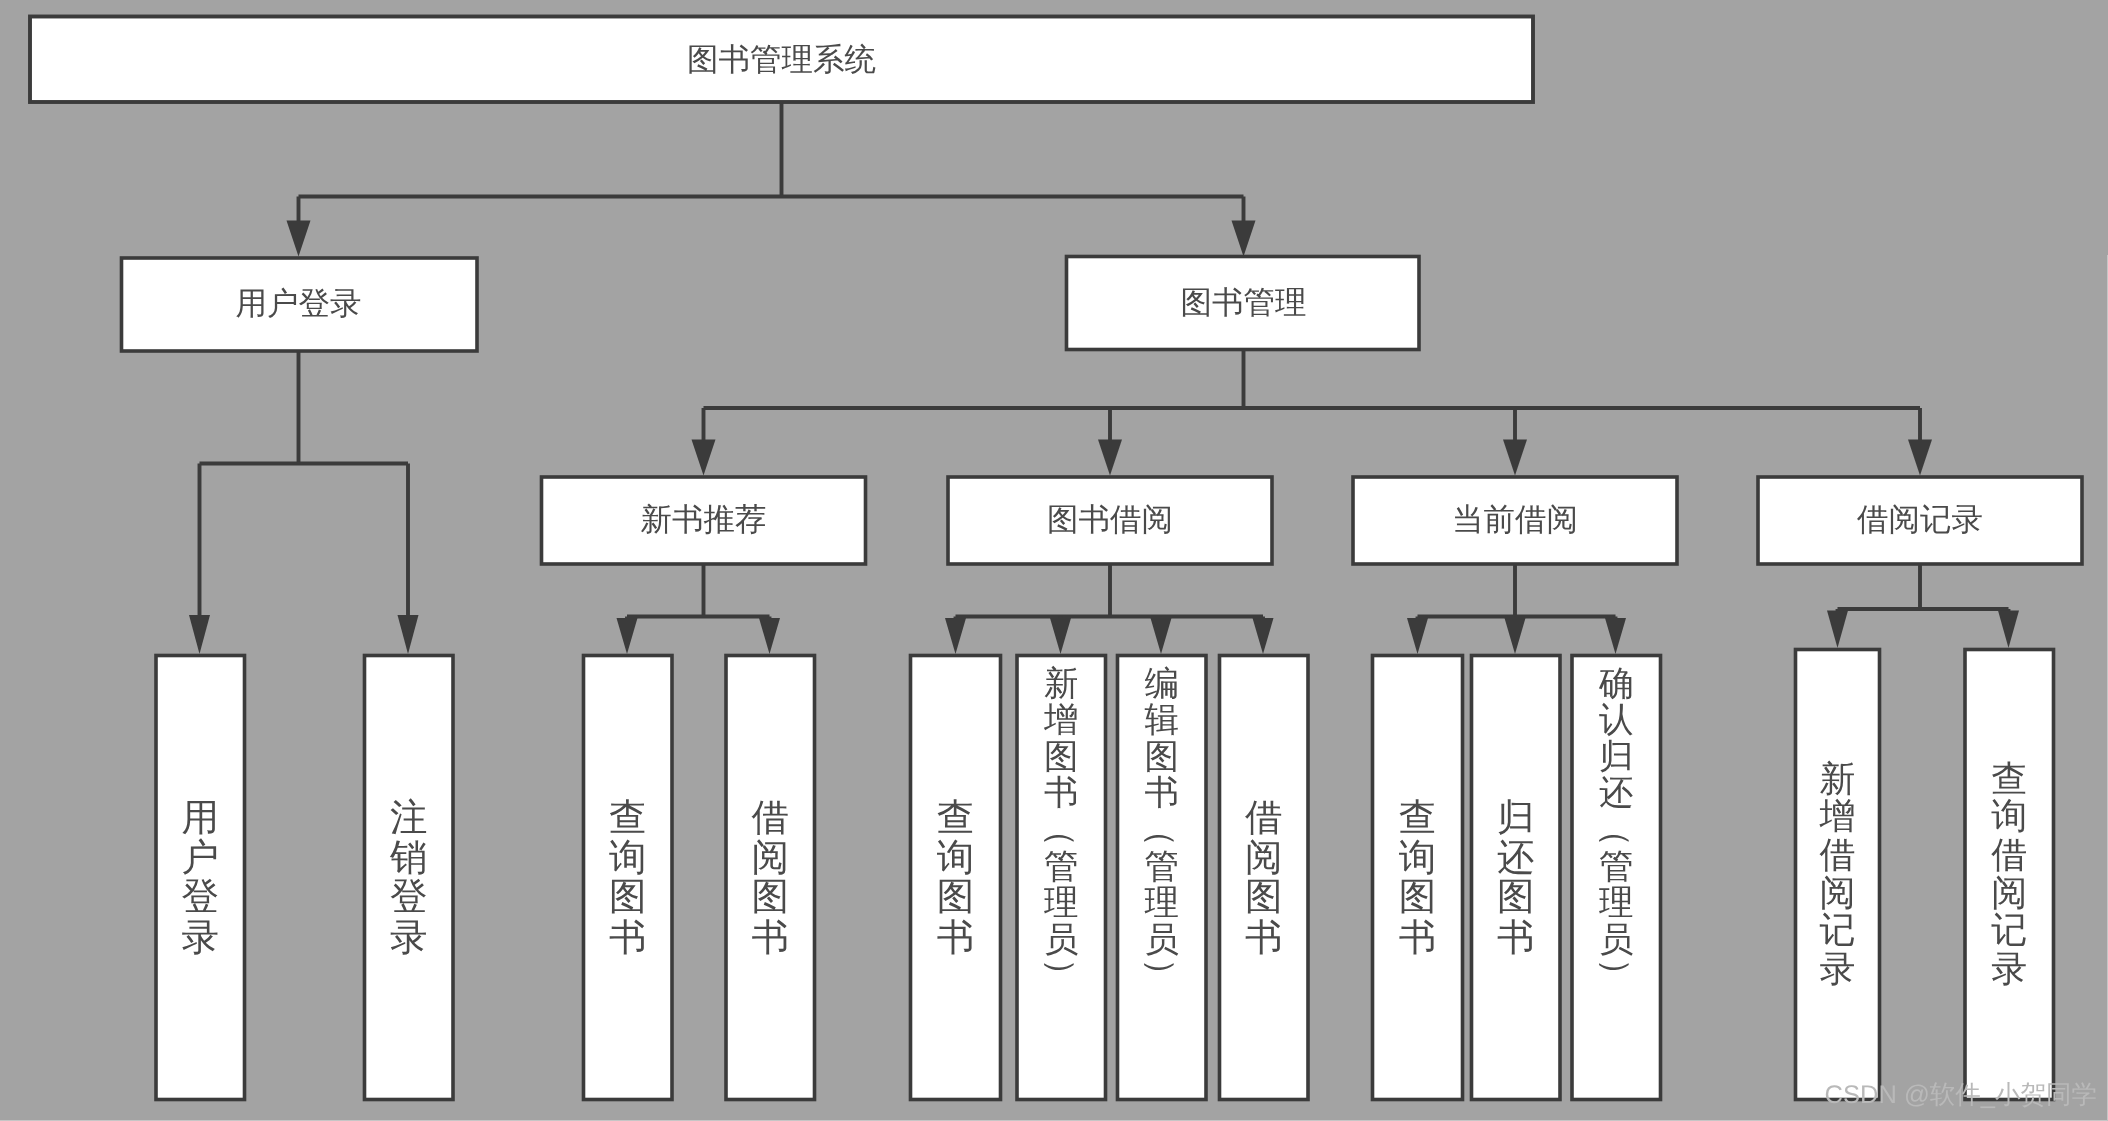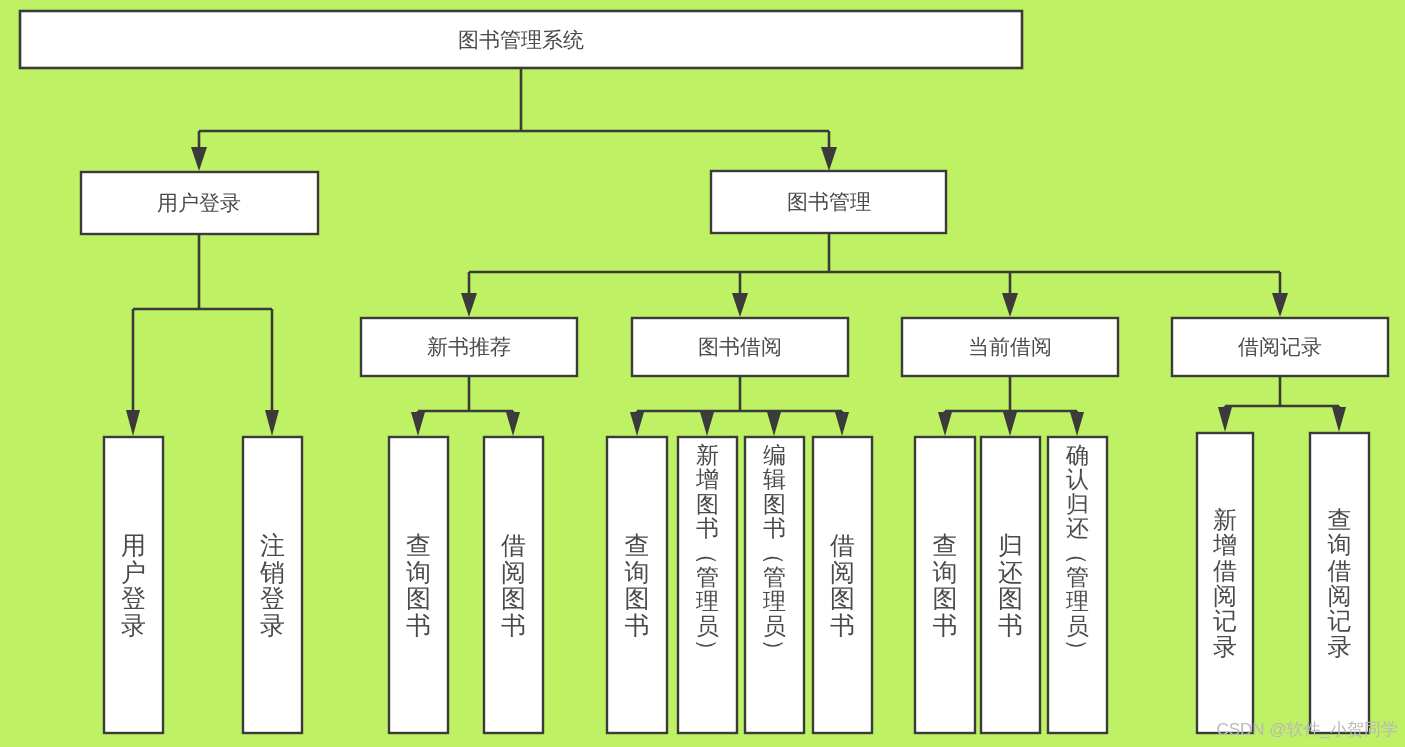--- a/index.html
+++ b/index.html
@@ -10,21 +10,21 @@
   body {
     width: 1405px;
     height: 747px;
     font-family: "Liberation Sans", "DejaVu Sans", sans-serif;
     overflow: hidden;
   }
   #diagram-root {
     position: relative;
     width: 1405px;
     height: 747px;
-    background: #bef264;
+    background: #a3a3a3;
   }
   svg#flow {
     position: absolute;
     left: 0;
     top: 0;
     width: 1405px;
     height: 747px;
     display: block;
   }
   .node-box {

